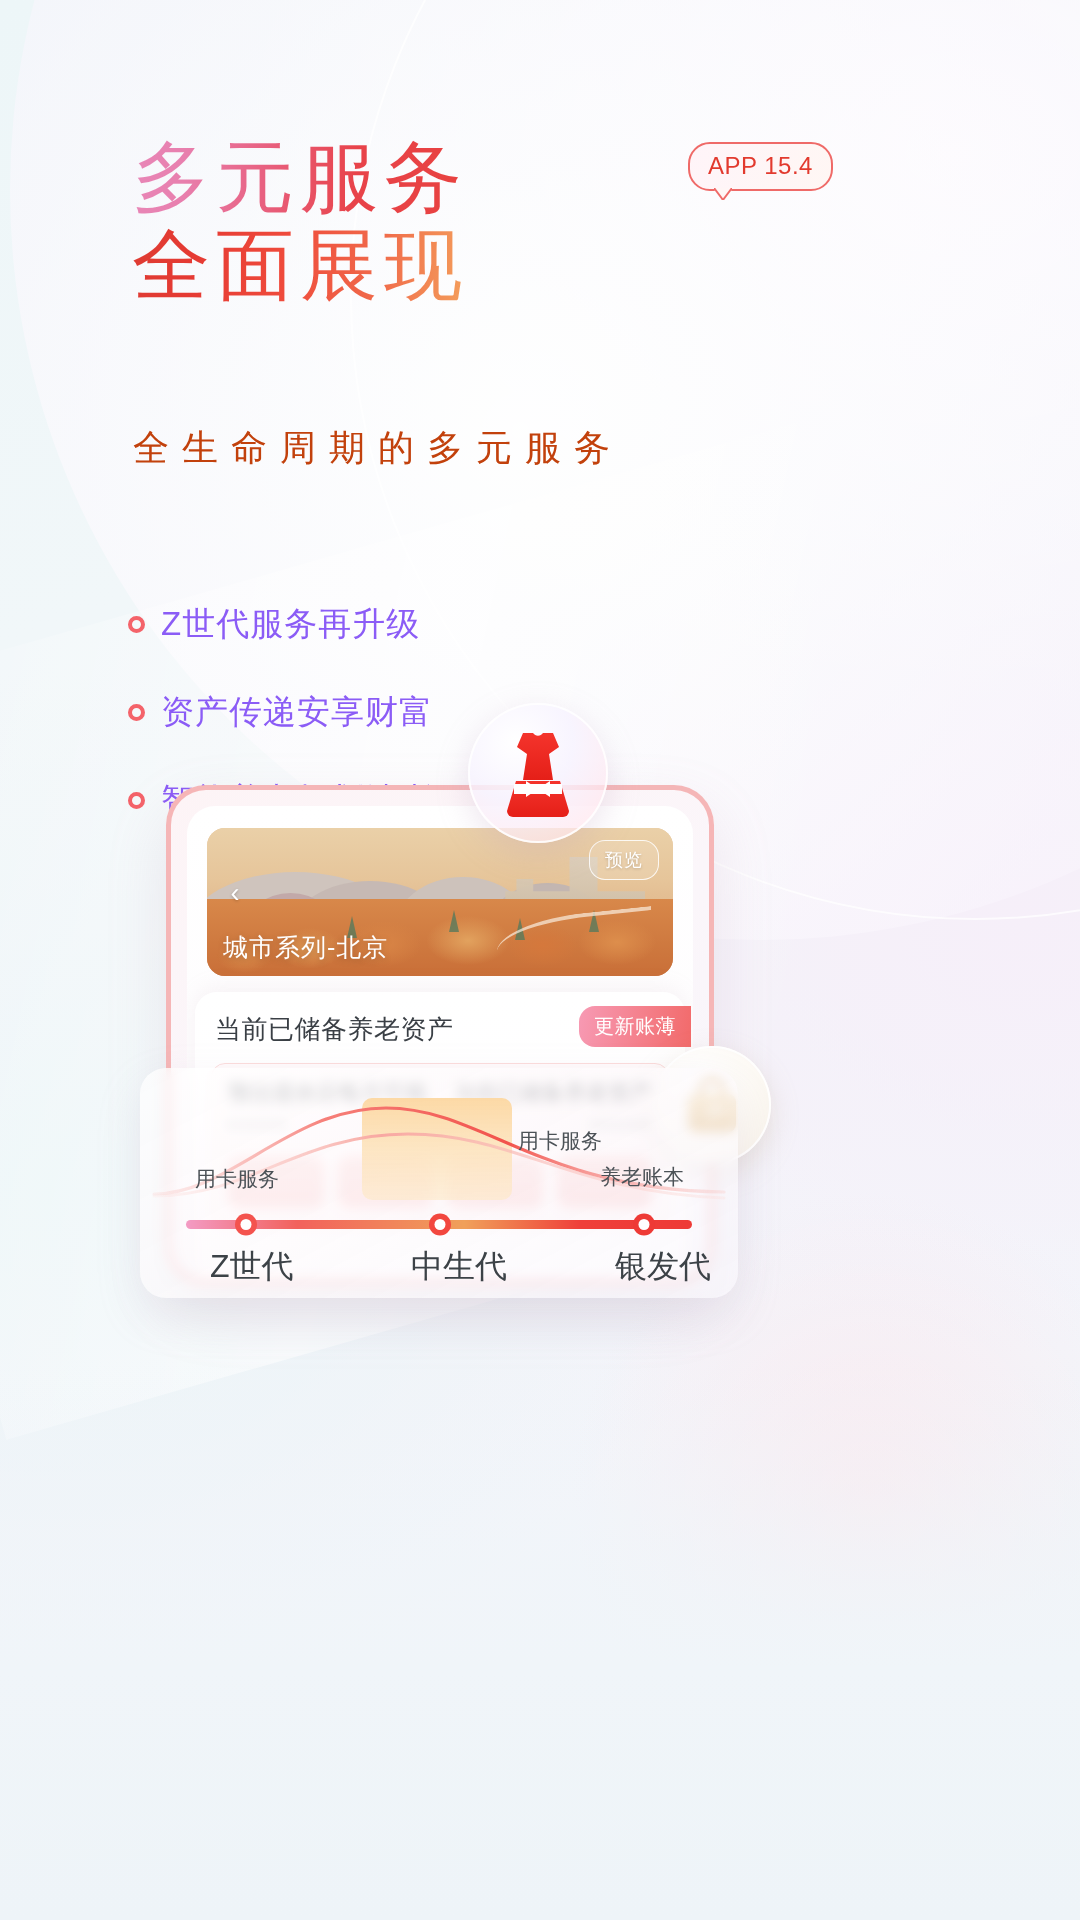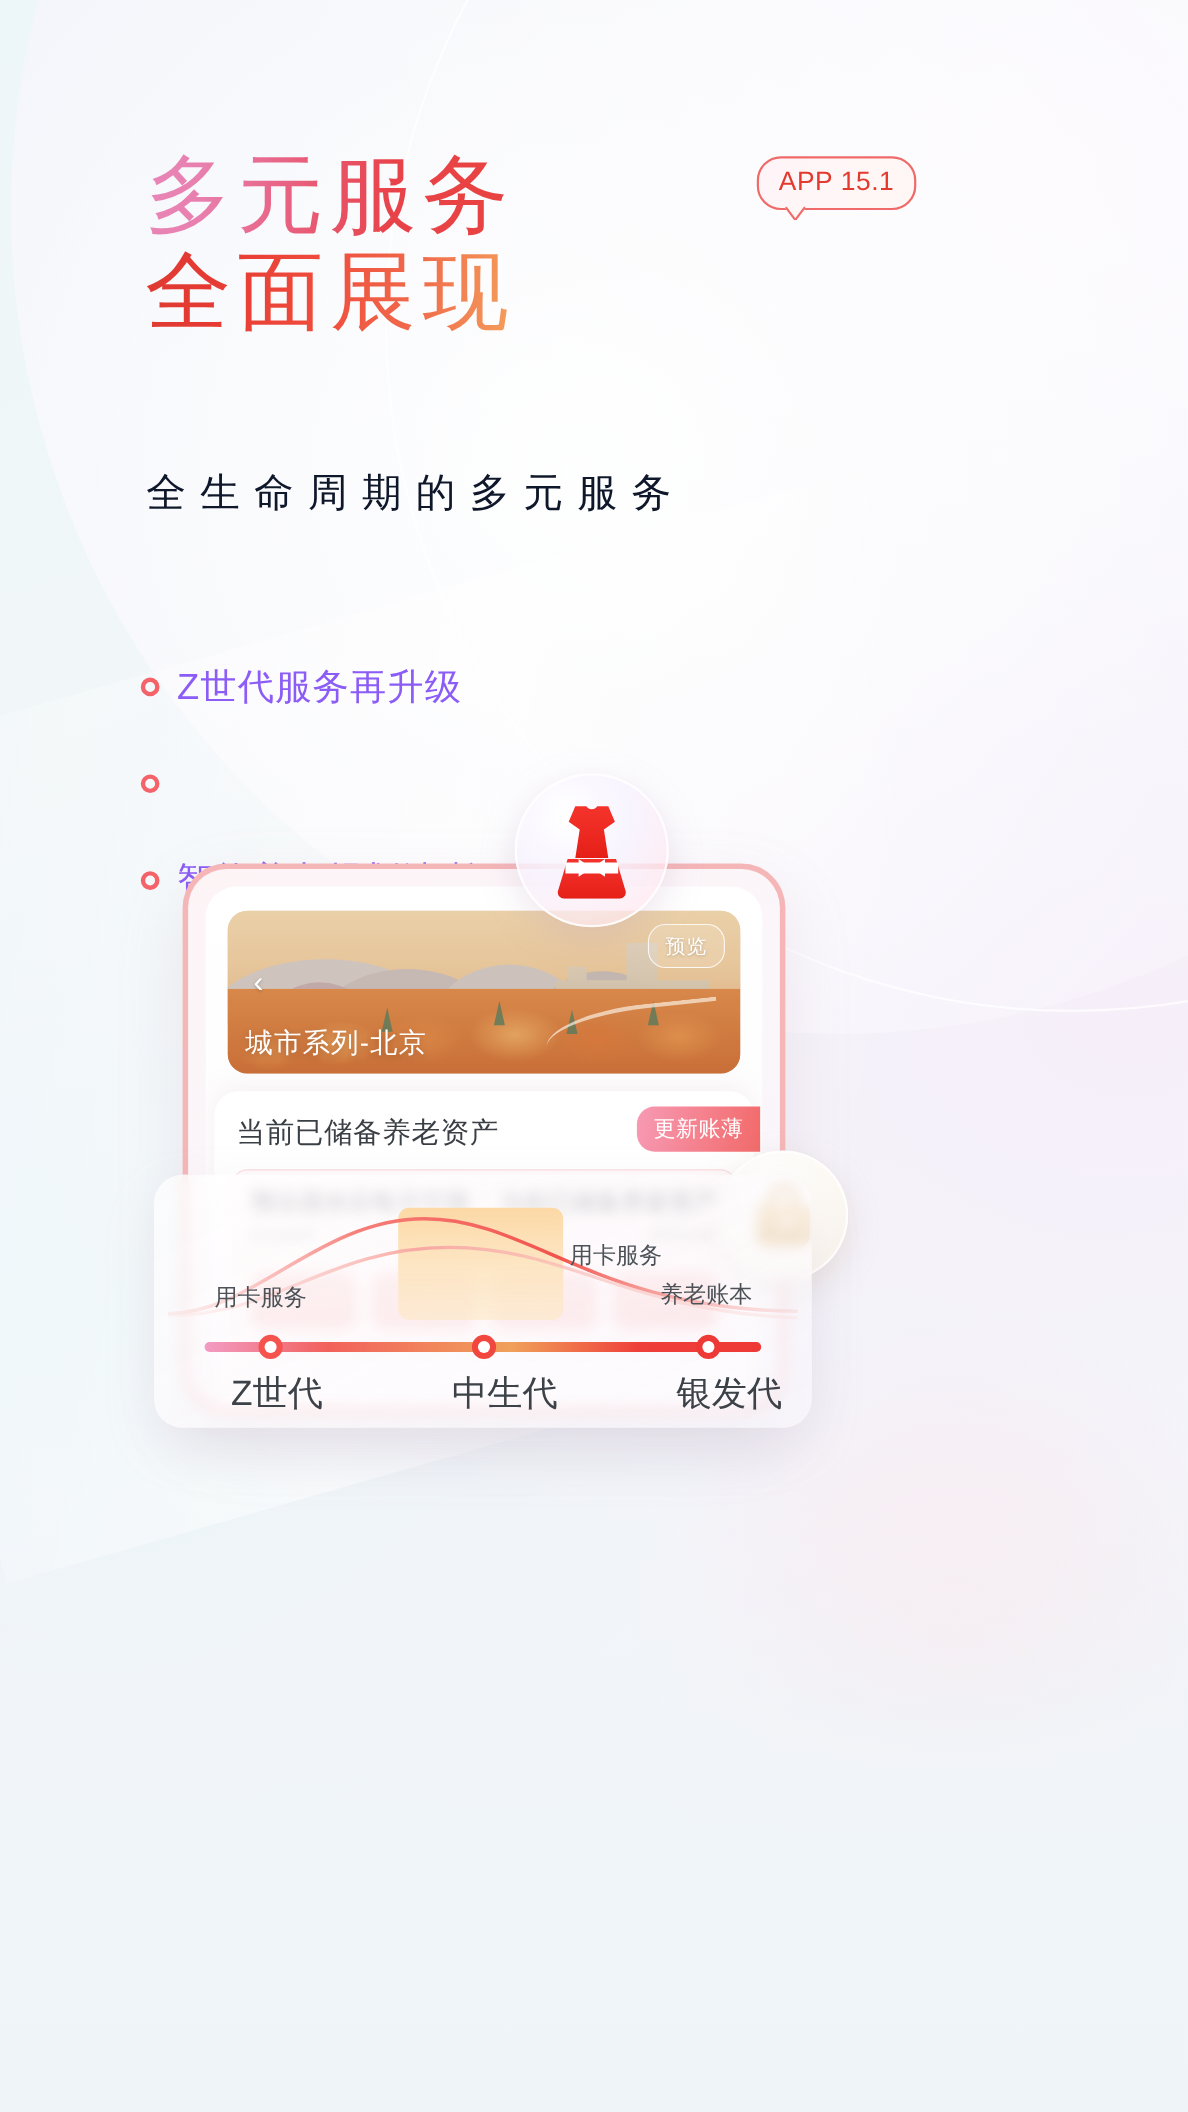--- a/index.html
+++ b/index.html
@@ -82,21 +82,21 @@
   }
   #app-badge .tail:before{
     content:""; position:absolute; left:0; top:-10px;
     width:16px; height:16px; background:#fff6f6;
     border-right:2px solid #ef6a68; border-bottom:2px solid #ef6a68;
     transform:rotate(45deg) skew(8deg,8deg);
   }
 
   #subtitle{
     position:absolute; left:133px; top:424px;
-    font-size:36px; letter-spacing:13px; color:#0f172a; white-space:nowrap;
+    font-size:36px; letter-spacing:13px; color:#c2410c; white-space:nowrap;
   }
 
   
   #bullets{ position:absolute; left:128px; top:596px; }
   .bullet{ display:flex; align-items:center; height:56px; margin-bottom:32px; }
   .bullet-dot{
     width:17px; height:17px; border-radius:50%;
     border:4px solid #f4636a; margin-right:16px; flex:0 0 auto;
   }
   .bullet-text{ font-size:33px; color:#8b5cf6; letter-spacing:1px; white-space:nowrap; }
@@ -252,38 +252,39 @@
 <div id="bg-sheen"></div>
 <div id="bg-glow-pink"></div>
 <div id="bg-bottom"></div>
 
 <div class="stage">
 
   <div id="headline">
     <div class="hl-row">
       <div class="hl-line" id="hl-line-1">多元服务</div>
       <div id="app-badge">
-        <span>APP 15.1</span>
+        <span>APP 15.4</span>
         <span class="tail"></span>
       </div>
     </div>
     <div class="hl-row">
       <div class="hl-line" id="hl-line-2">全面展现</div>
     </div>
   </div>
 
   <div id="subtitle">全生命周期的多元服务</div>
 
   <div id="bullets">
     <div class="bullet">
       <span class="bullet-dot"></span>
       <span class="bullet-text">Z世代服务再升级</span>
     </div>
     <div class="bullet">
       <span class="bullet-dot"></span>
+      <span class="bullet-text">资产传递安享财富</span>
     </div>
     <div class="bullet">
       <span class="bullet-dot"></span>
       <span class="bullet-text">智能养老规划清晰</span>
     </div>
   </div>
 
   <div id="phone">
     <div id="phone-inner">
 

